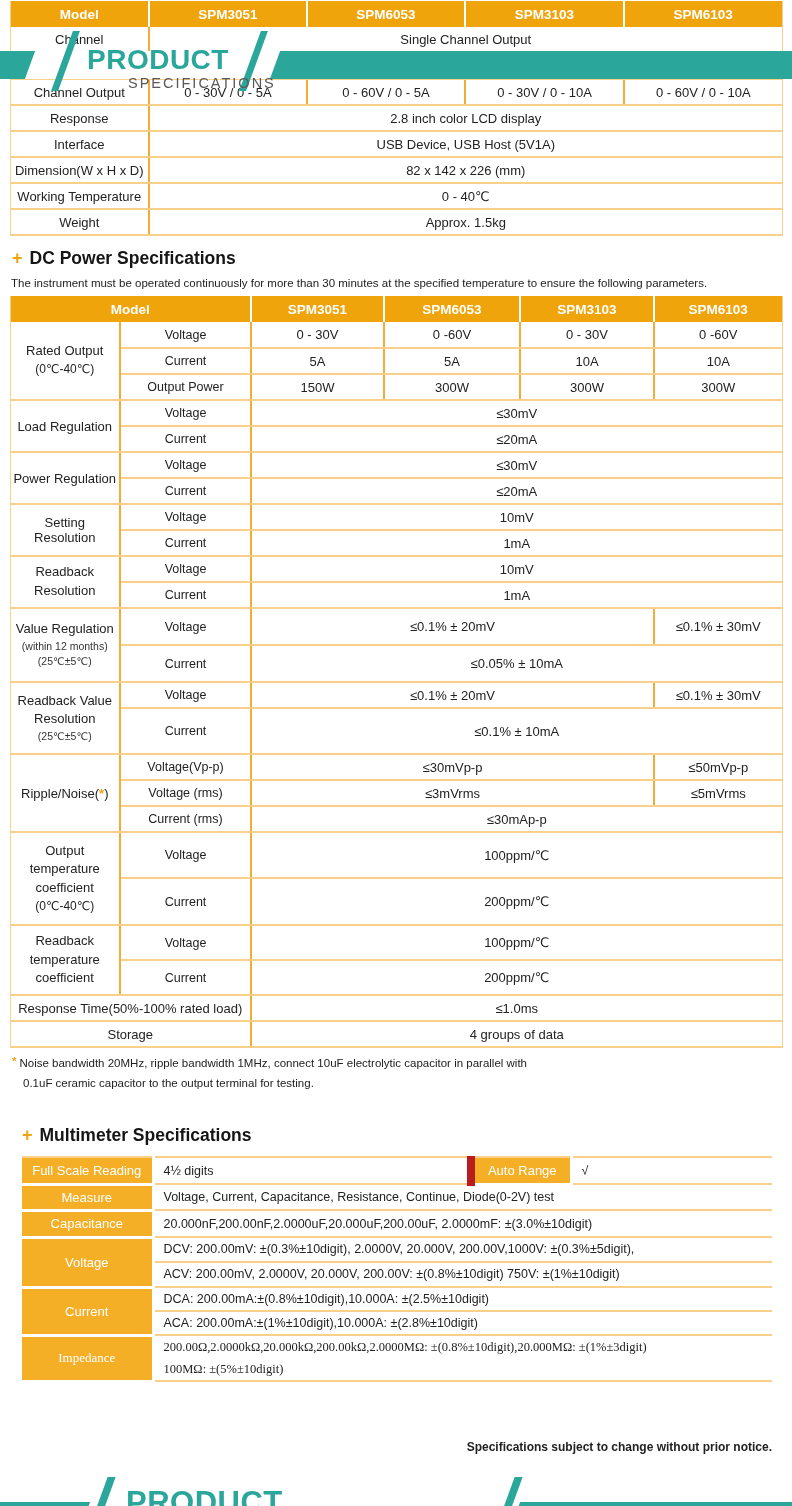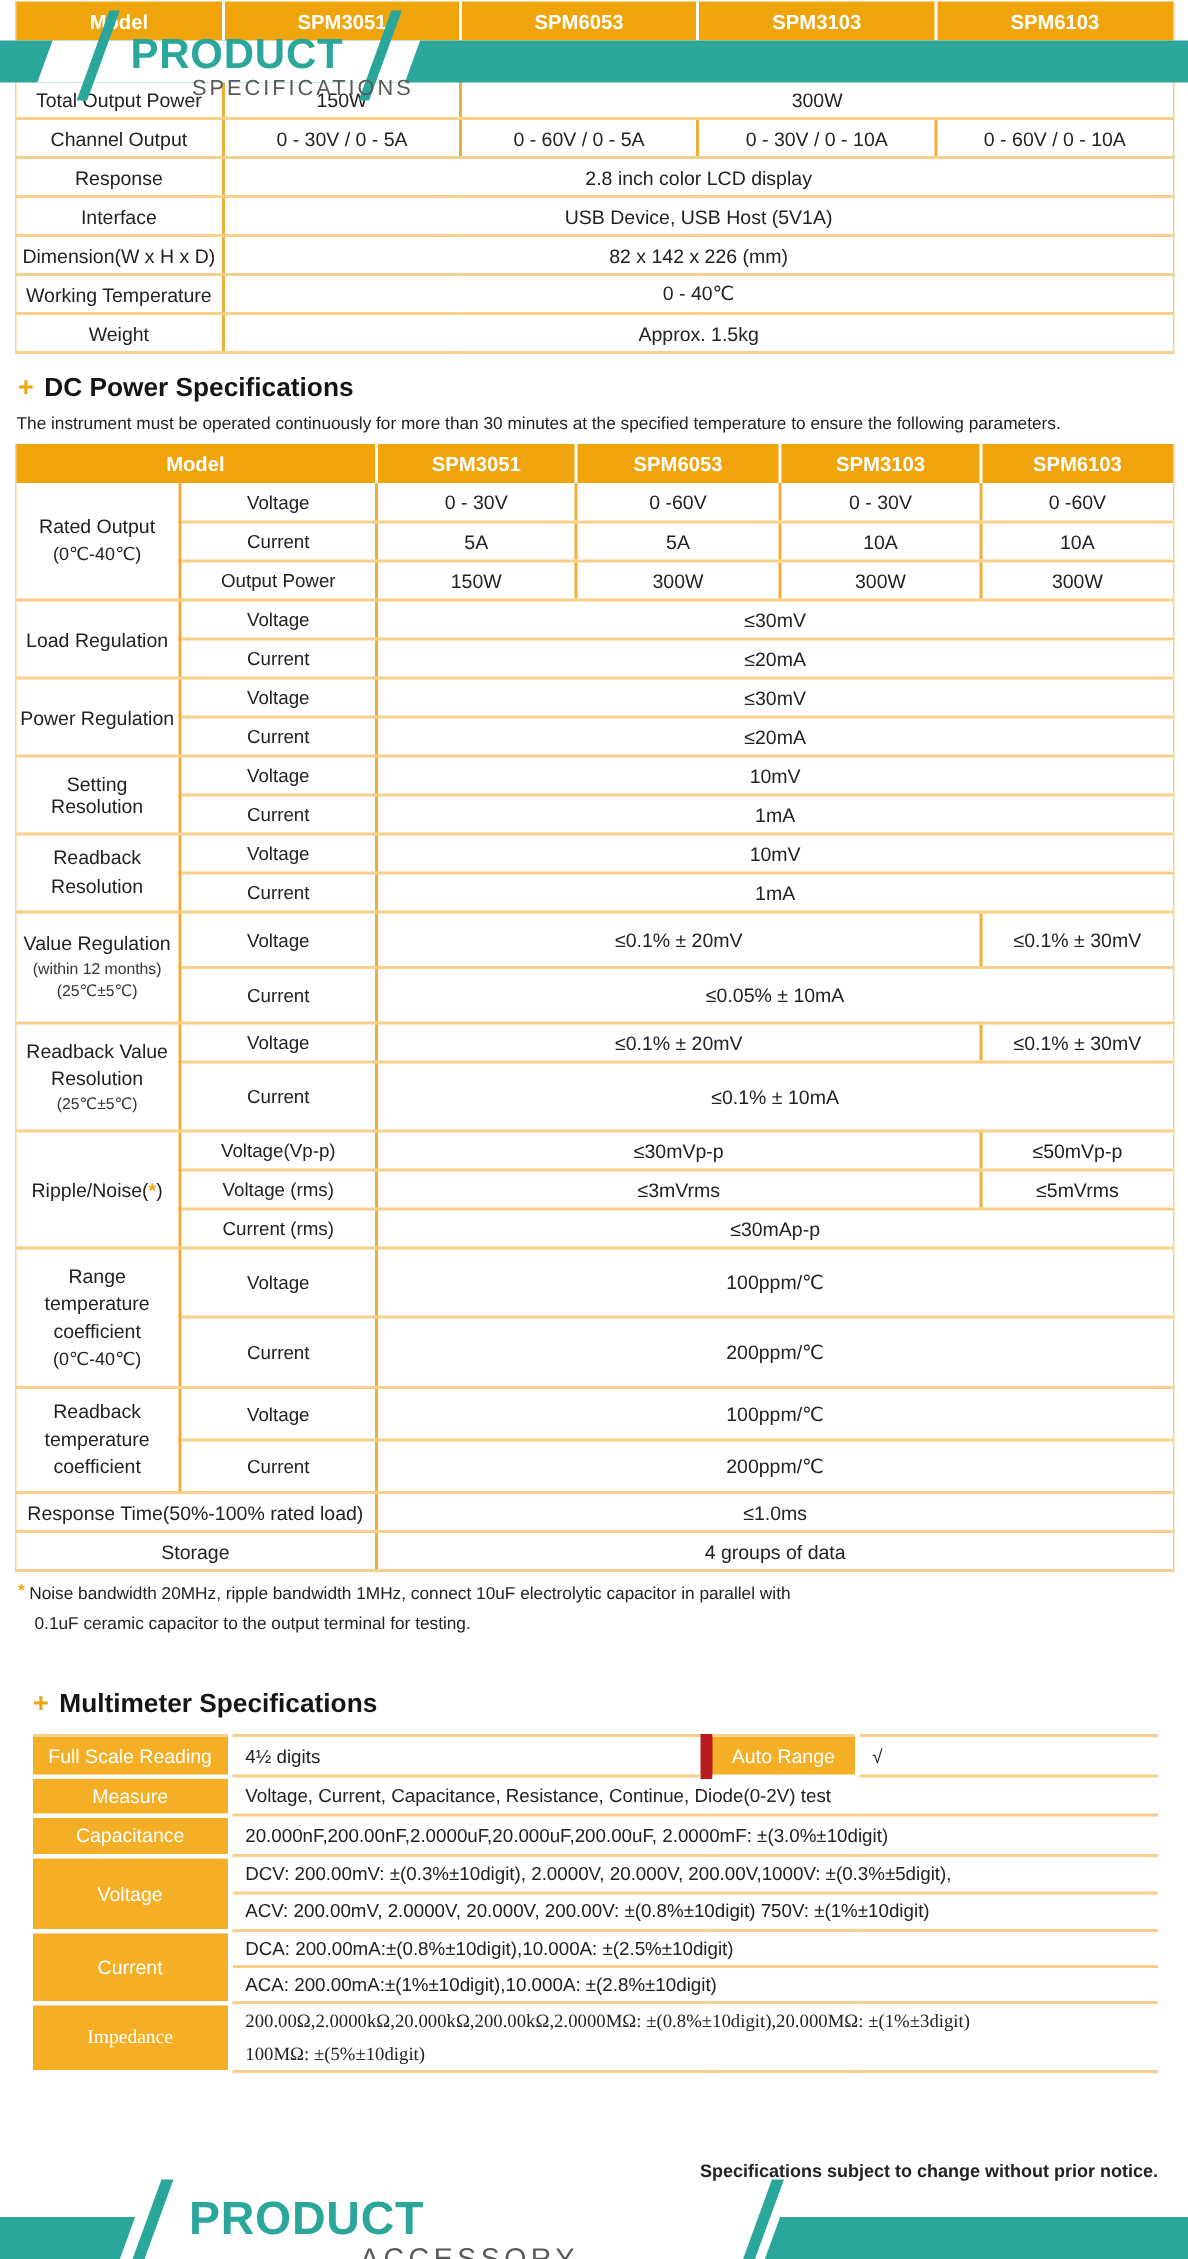--- a/index.html
+++ b/index.html
@@ -1,20 +1,20 @@
 <!DOCTYPE html>
 <html><head>
 <meta charset="utf-8">
 <style>
   html,body{margin:0;padding:0;background:#fff;}
   .page{position:relative;width:792px;height:1506px;background:#fff;overflow:hidden;
         font-family:"Liberation Sans","DejaVu Sans",sans-serif;color:#222;}
 
   
-  .banner{position:absolute;left:0;width:648px;}
+  .banner{position:absolute;left:0;width:648px;margin-top:24px;}
   #btop{top:0;height:80px;}
   #bbot{top:1445px;height:61px;}
   .band{position:absolute;left:0;width:792px;background:#2AA79A;}
   #btop .band{top:27px;height:28px;}
   #bbot .band{top:33px;height:28px;}
   .gap{position:absolute;background:#fff;transform:skewX(-20deg);}
   #btop .gap{top:27px;height:28px;left:30px;width:245px;}
   #bbot .gap{top:33px;height:28px;left:85px;width:430px;}
   .slash{position:absolute;width:7px;background:#2AA79A;transform:skewX(-20deg);}
   #btop .sl{left:62px;top:7px;height:60px;}
@@ -283,21 +283,21 @@
         <td colspan="3">≤3mVrms</td>
         <td class="vl">≤5mVrms</td>
       </tr>
       <tr class="h26">
         <td class="sub s12">Current (rms)</td>
         <td colspan="4">≤30mAp-p</td>
       </tr>
 
       <tr class="h46">
         <td class="lbl" rowspan="2">
-          <div>Range</div>
+          <div>Output</div>
           <div>temperature</div>
           <div>coefficient</div>
           <div class="s12">(0℃-40℃)</div>
         </td>
         <td class="sub">Voltage</td>
         <td colspan="4">100ppm/℃</td>
       </tr>
       <tr class="h47">
         <td class="sub">Current</td>
         <td colspan="4">200ppm/℃</td>

